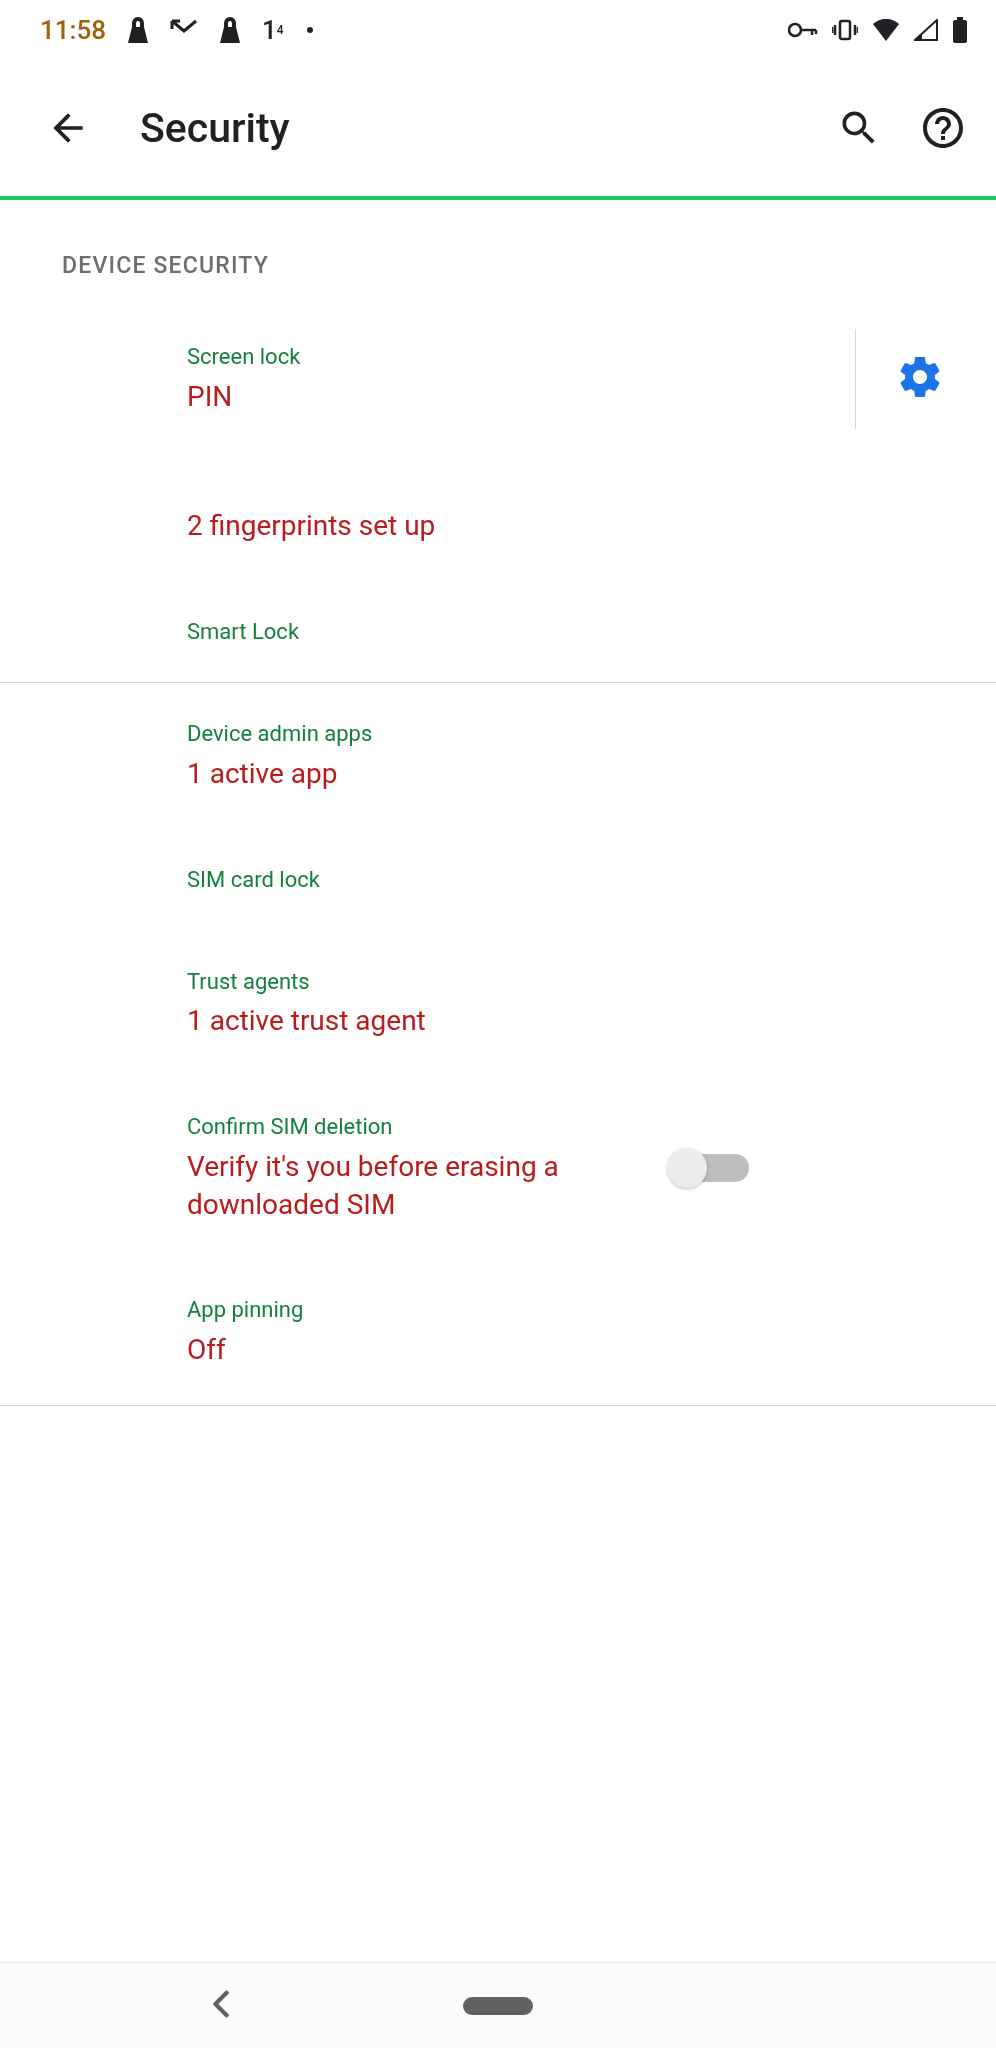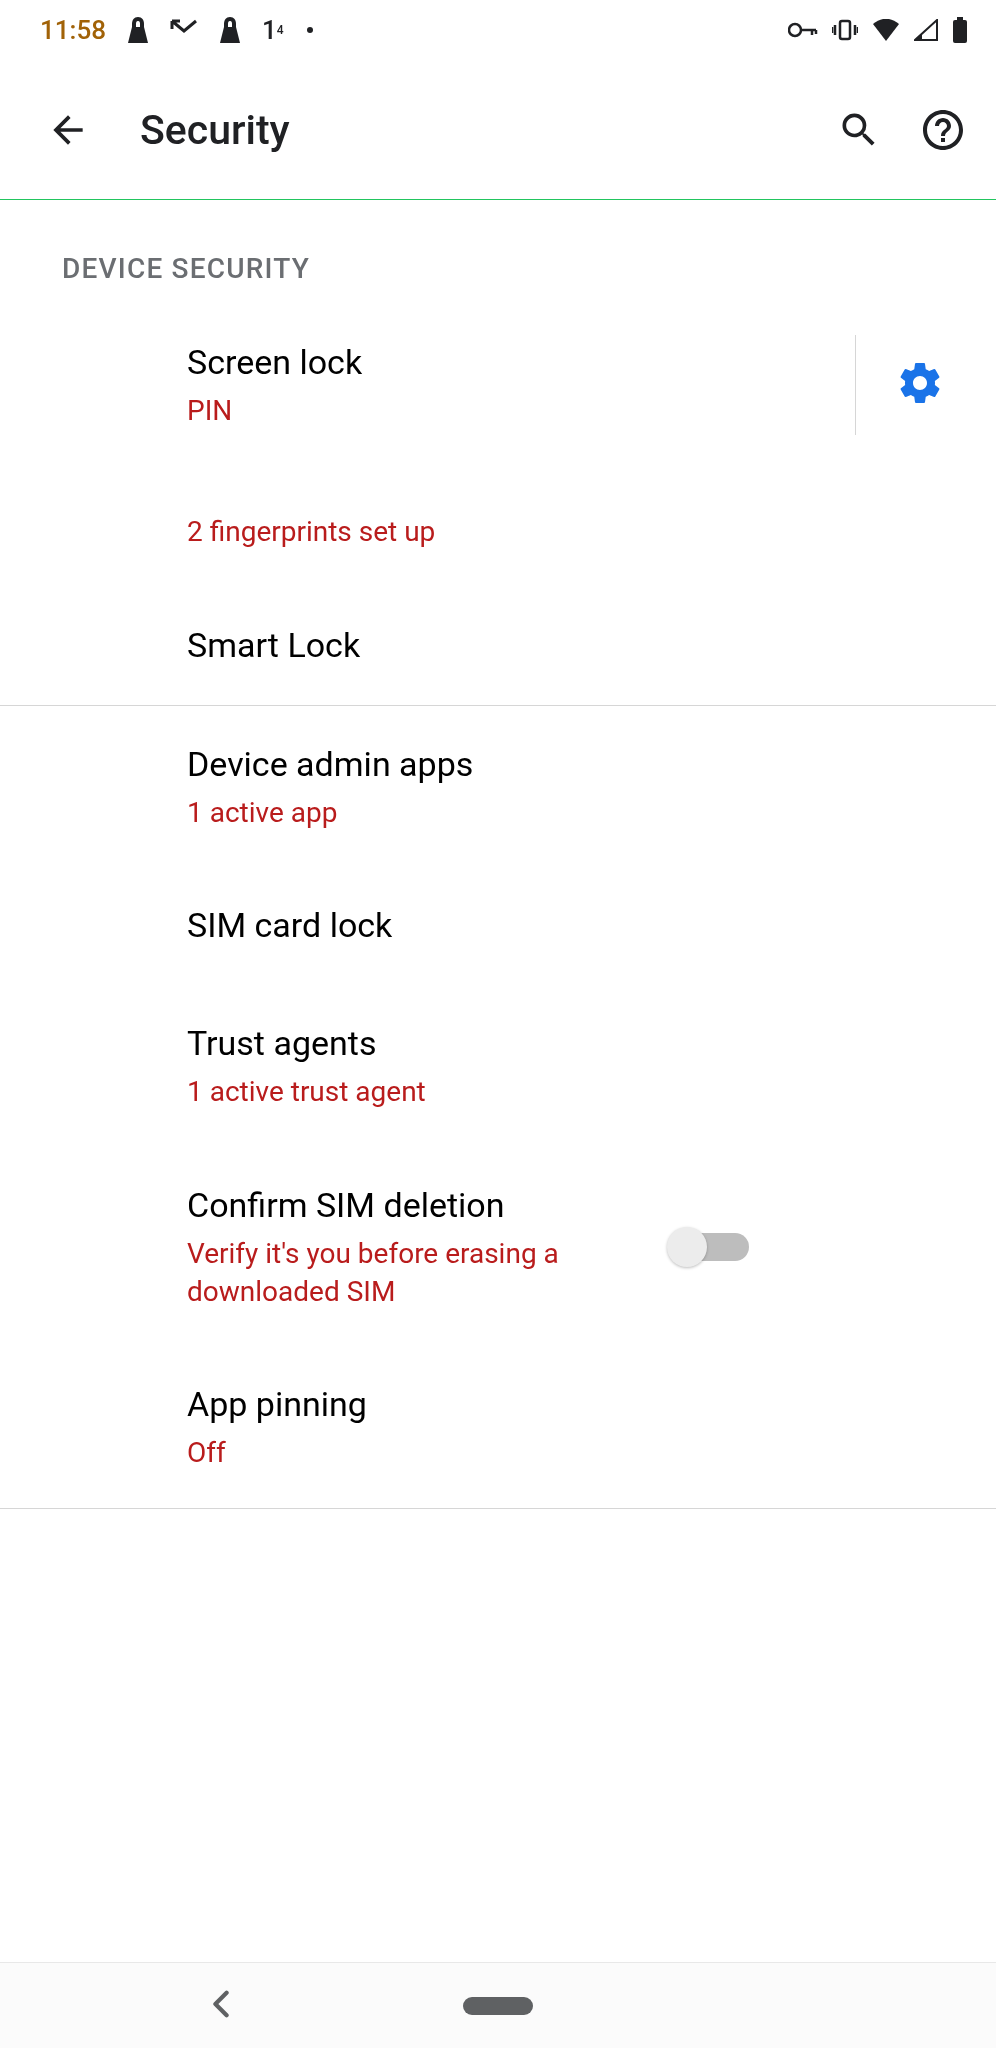--- a/index.html
+++ b/index.html
@@ -41,21 +41,21 @@
     .status-right {
       display: flex;
       align-items: center;
       gap: 14px;
     }
     .app-bar {
       height: 140px;
       display: flex;
       align-items: center;
       padding: 0 28px 0 38px;
-      border-bottom: 1px solid #22c55e;
+      border-bottom: 4px solid #22c55e;
       background: #ffffff;
     }
     .back-btn {
       width: 60px;
       height: 60px;
       display: flex;
       align-items: center;
       justify-content: center;
       color: #202124;
     }
@@ -74,43 +74,43 @@
     .action-icon {
       width: 50px;
       height: 50px;
       display: flex;
       align-items: center;
       justify-content: center;
       color: #202124;
     }
     .section-header {
       padding: 52px 0 14px 62px;
-      font-size: 28px;
+      font-size: 23px;
       letter-spacing: 1.2px;
       font-weight: 500;
       color: #6b6e72;
     }
     .settings-list {
       background: #ffffff;
     }
     .settings-item {
       padding: 36px 40px 36px 187px;
       display: flex;
       align-items: center;
       position: relative;
     }
     .settings-item.highlighted {
       background: #e2e2e2;
     }
     .settings-item-text {
       flex: 1;
     }
     .settings-title {
-      font-size: 34px;
-      color: #000000;
+      font-size: 22px;
+      color: #15803d;
       line-height: 1.35;
     }
     .settings-subtitle {
       font-size: 28px;
       color: #b91c1c;
       margin-top: 6px;
       line-height: 1.35;
     }
     .gear-area {
       display: flex;

